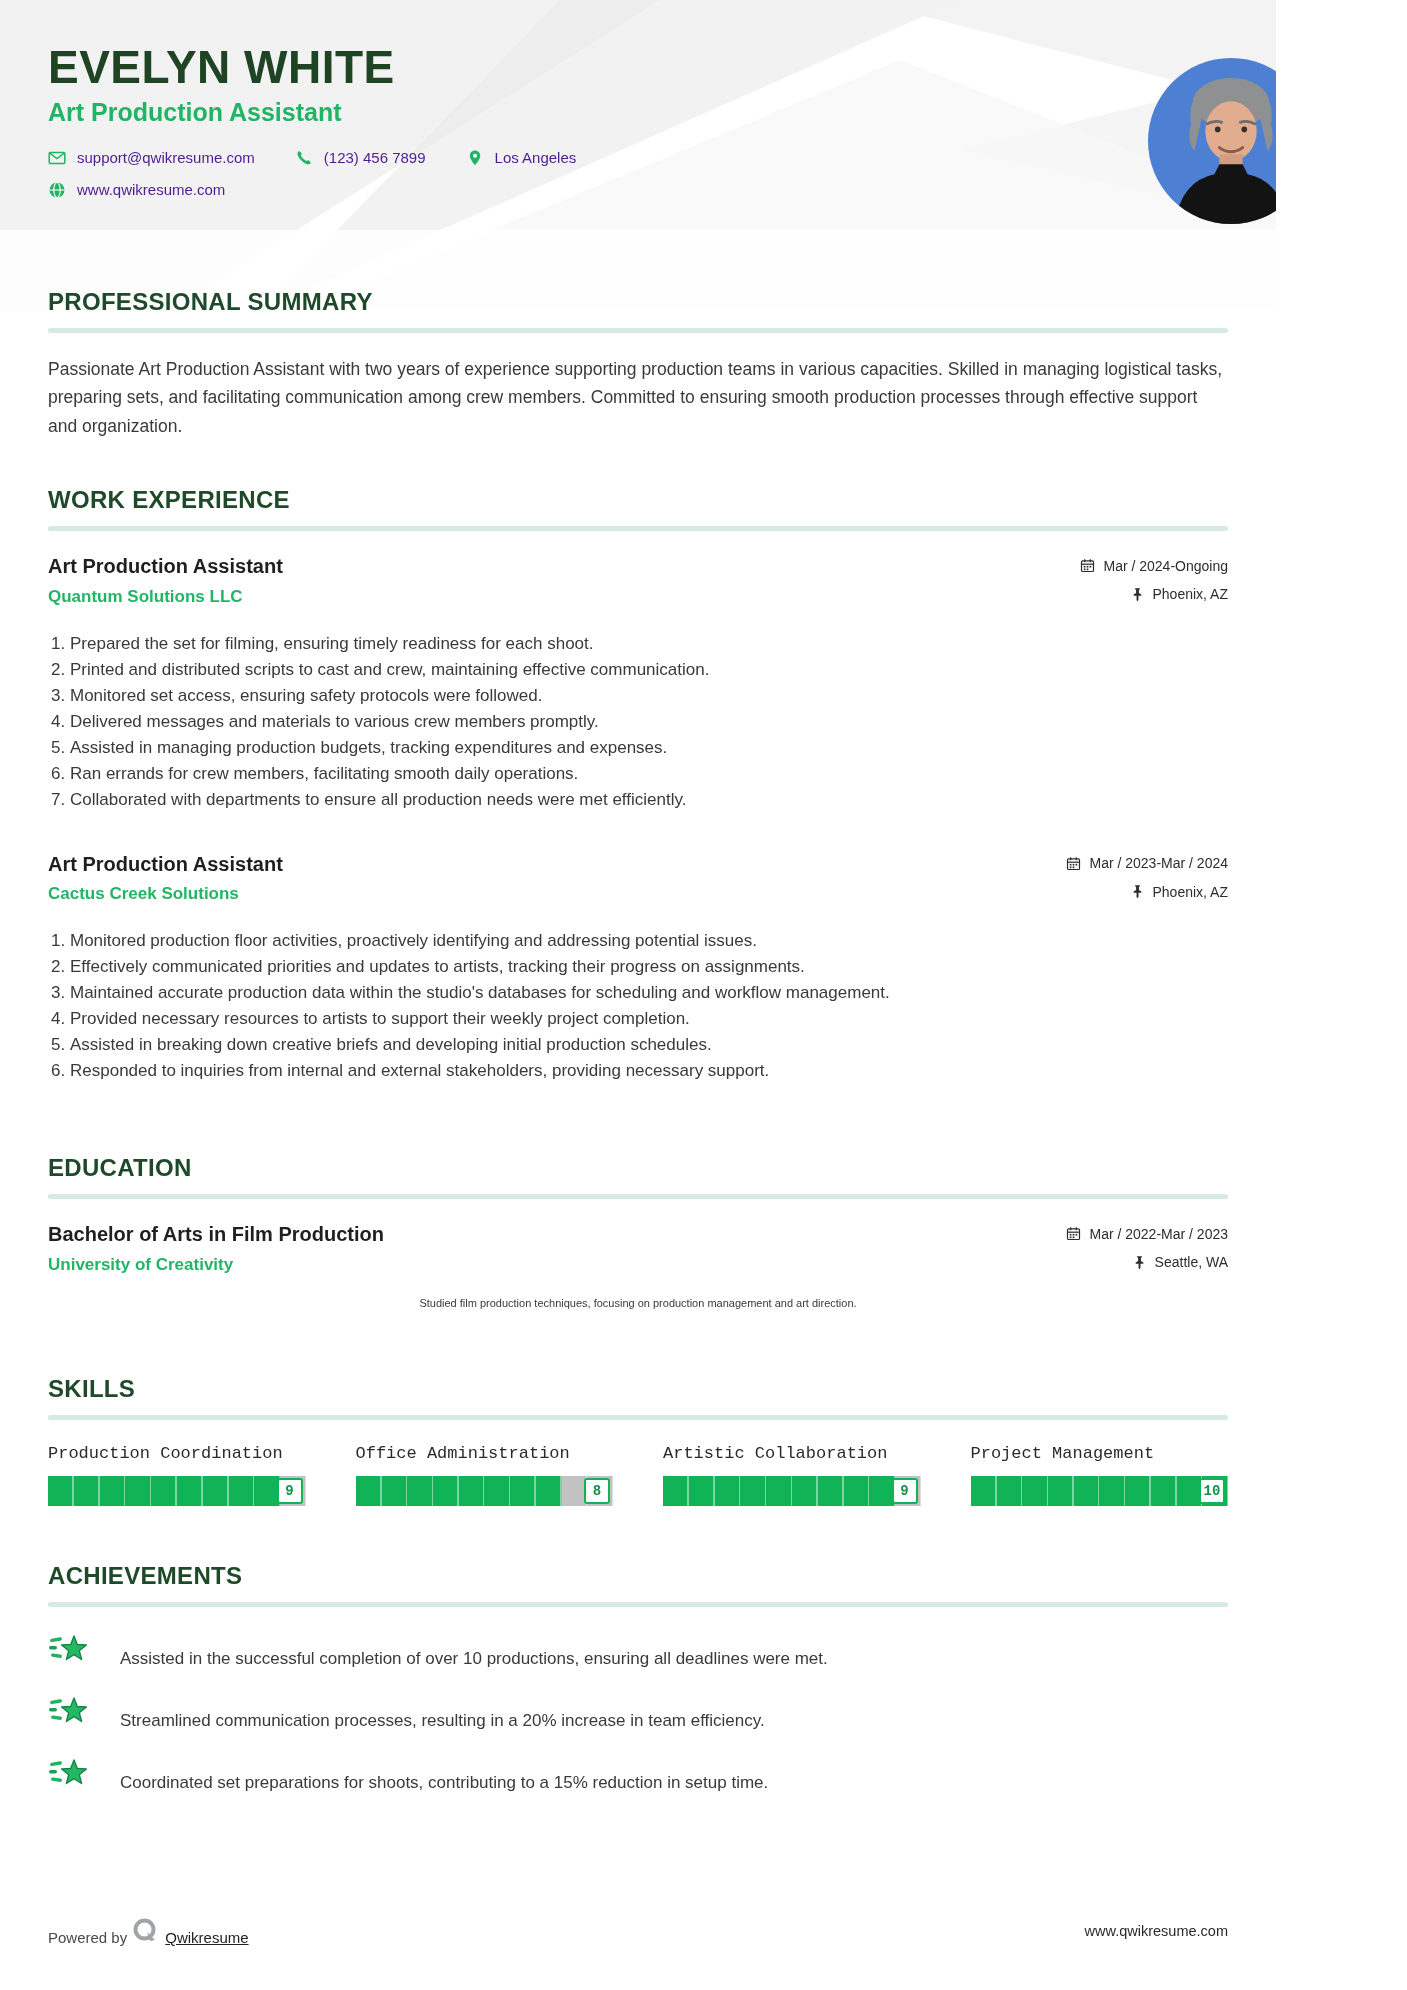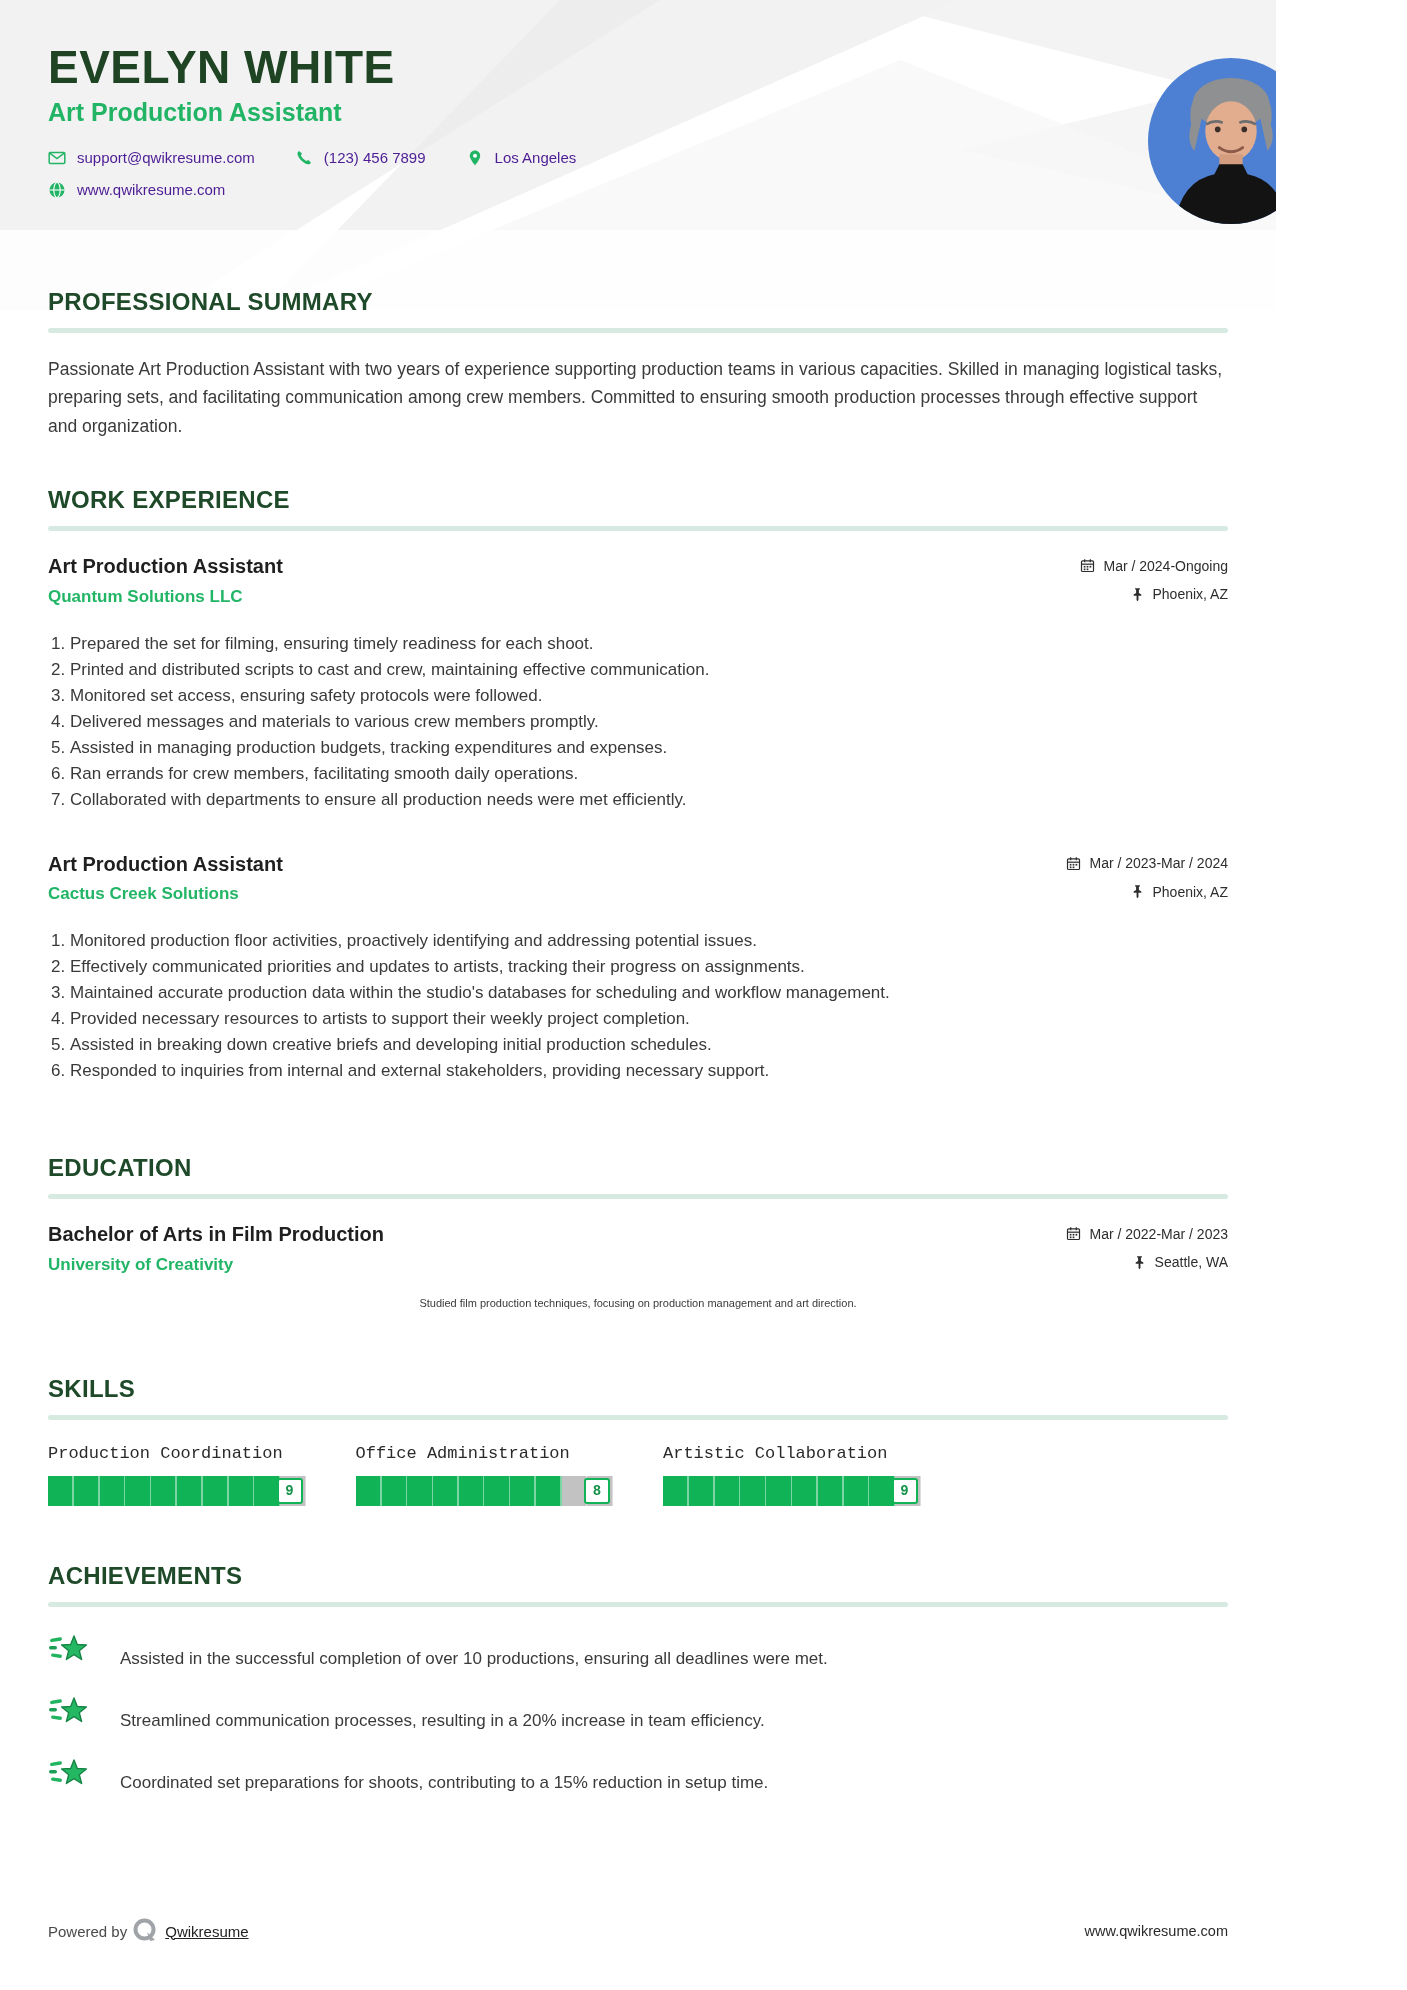--- a/index.html
+++ b/index.html
@@ -54,21 +54,21 @@
       font-size:14px; font-weight:700; color:#14924a; }
 
   .ach-sec { margin-top:56px; }
   .ach-list { margin-top:12px; }
   .ach-row { display:flex; align-items:flex-end; gap:32px; margin-top:22px; }
   .ach-icon { width:40px; height:40px; flex:0 0 auto; }
   .ach-text { font-size:17px; color:#3a3a3a; }
 
   
   .footer { position:absolute; left:48px; right:48px; bottom:44px; display:flex; justify-content:space-between; align-items:center; z-index:2; }
-  .footer-left { display:flex; align-items:center; gap:4px; }
+  .footer-left { display:flex; align-items:flex-end; gap:4px; }
   .powered { font-size:15px; color:#4a4a4a; }
   .qlogo { width:30px; height:30px; display:block; }
   .brand-link { font-size:15px; color:#222; text-decoration:underline; cursor:pointer; }
   .footer-site { font-size:14.5px; color:#2b2b2b; }
 </style>
 </head>
 <body>
 
 <div class="page">
 
@@ -285,20 +285,27 @@
           </div>
 
           <div class="skill">
             <div class="skill-label">Artistic Collaboration</div>
             <div class="skill-bar">
               <div class="skill-fill" style="width: 90%;"></div>
               <div class="skill-badge">9</div>
             </div>
           </div>
 
+          <div class="skill">
+            <div class="skill-label">Project Management</div>
+            <div class="skill-bar">
+              <div class="skill-fill" style="width: 100%;"></div>
+              <div class="skill-badge">10</div>
+            </div>
+          </div>
         </div>
     </section>
 
     <section class="ach-sec">
       <div class="sec-heading">ACHIEVEMENTS</div>
       <div class="divider"></div>
       <div class="ach-list">
 
           <div class="ach-row">
             <svg class="ach-icon" viewBox="0 0 40 40">

